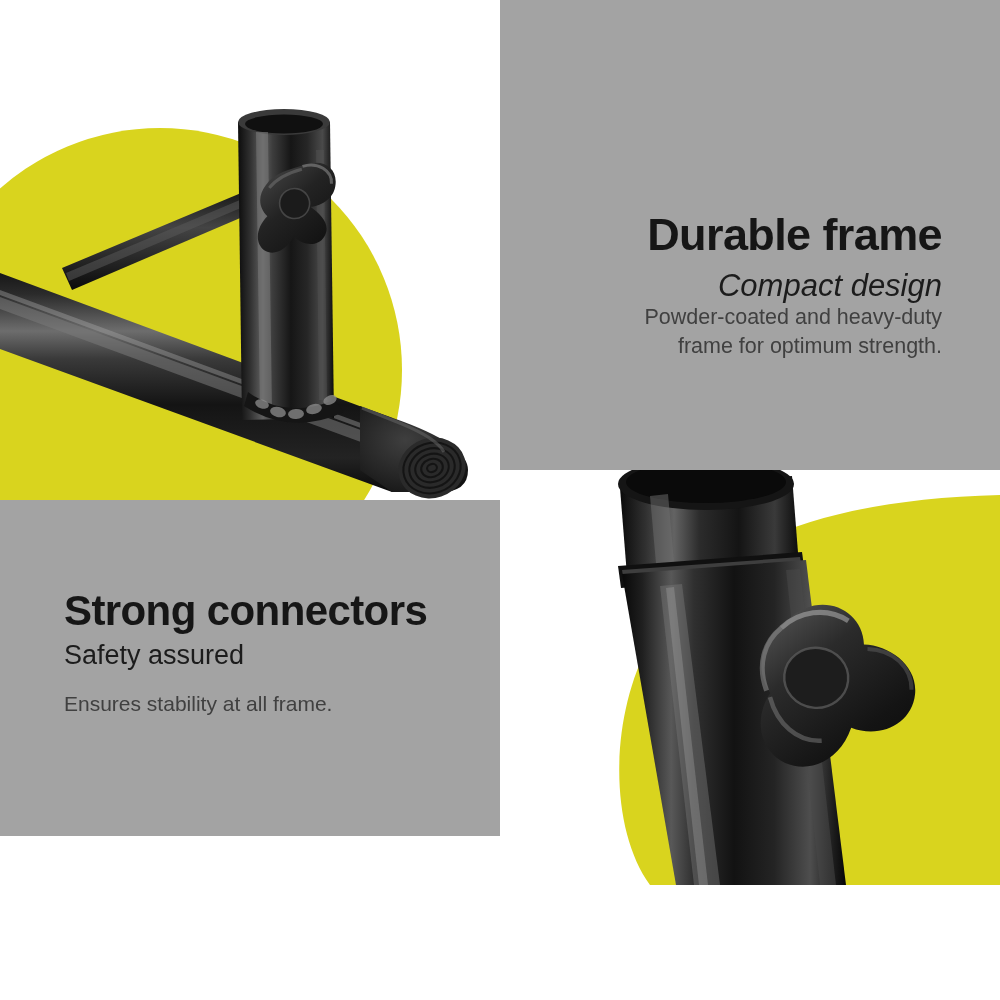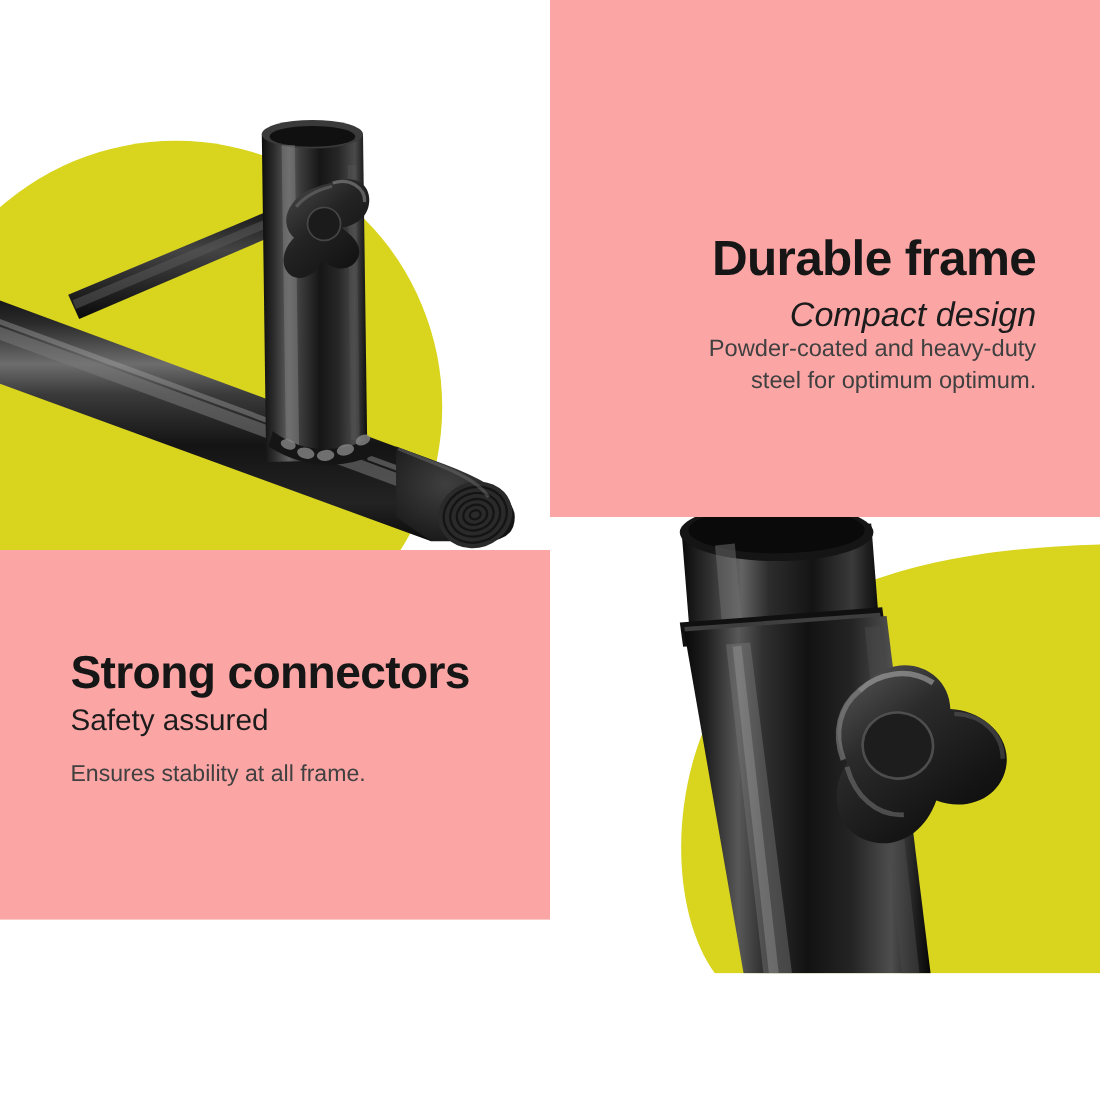--- a/index.html
+++ b/index.html
@@ -12,21 +12,21 @@
     width: 1000px;
     height: 1000px;
     overflow: hidden;
     font-family: "Liberation Sans", sans-serif;
     -webkit-font-smoothing: antialiased;
   }
   #page {
     position: relative;
     width: 1000px;
     height: 836px;
-    background: #fca5a5;
+    background: #a3a3a3;
   }
 
   
   .panel {
     position: absolute;
     overflow: hidden;
   }
 
   
   #panel-frame {
@@ -216,21 +216,21 @@
         </g>
       </g>
     </svg>
   </div>
 
   <div class="textblock" id="text-frame">
     <div class="tb-title">Durable frame</div>
     <div class="tb-sub">Compact design</div>
     <div class="tb-body">
       <div>Powder-coated and heavy-duty</div>
-      <div>steel for optimum optimum.</div>
+      <div>frame for optimum strength.</div>
     </div>
   </div>
 
   <div class="textblock" id="text-connector">
     <div class="tb-title">Strong connectors</div>
     <div class="tb-sub">Safety assured</div>
     <div class="tb-body">
       <div>Ensures stability at all frame.</div>
     </div>
   </div>

